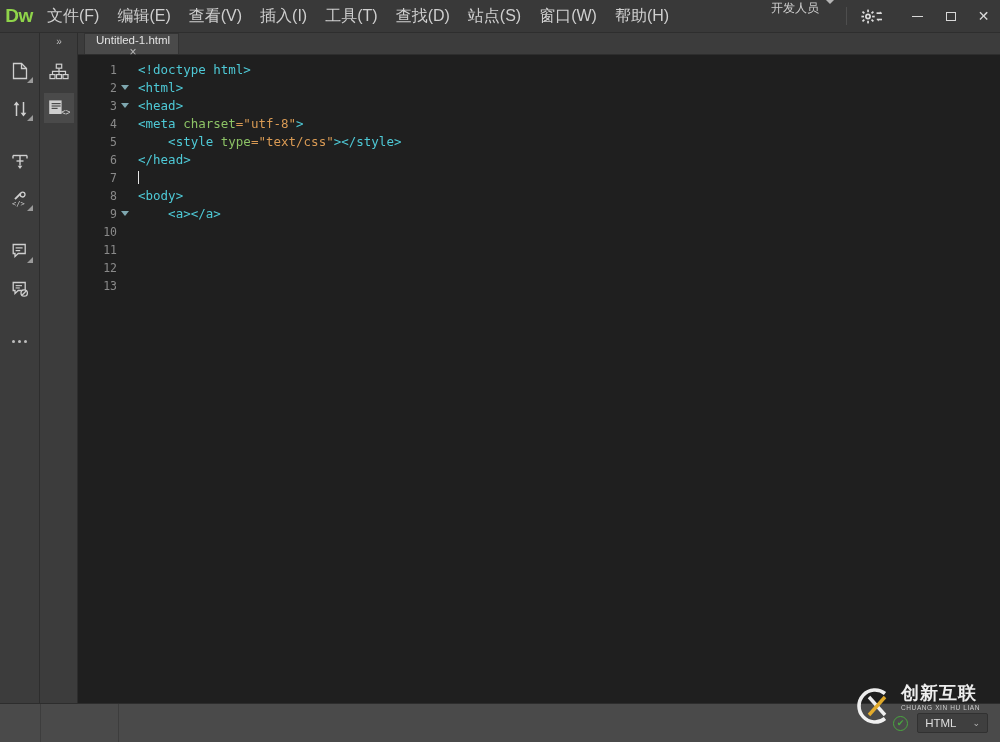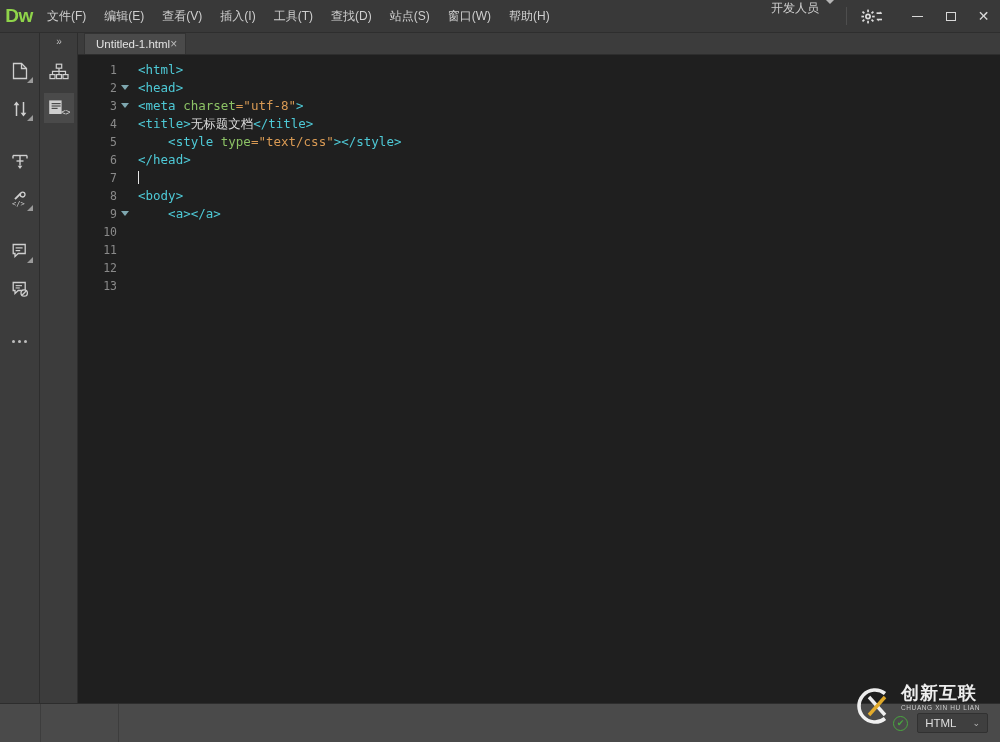--- a/index.html
+++ b/index.html
@@ -18,21 +18,21 @@
     background:#393939; display:flex; align-items:center;
     border-bottom:1px solid #2e2e2e;
   }
   .dw-logo {
     width:38px; height:33px; display:flex; align-items:center; justify-content:center;
     color:#8fd44a; font-weight:bold; font-size:19px; letter-spacing:-.5px;
     font-family:"Liberation Sans", sans-serif;
   }
   .menu { display:flex; align-items:center; height:33px; }
   .menu-item {
-    color:#cfcfcf; font-size:12px; padding:0 9px; height:33px;
+    color:#cfcfcf; font-size:16px; padding:0 9px; height:33px;
     display:flex; align-items:center; white-space:nowrap; cursor:default;
   }
 
   .tb-right { margin-left:auto; display:flex; align-items:center; height:33px; }
   .workspace {
     display:flex; gap:7px; color:#cfcfcf; font-size:12px;
     padding:0 10px; height:33px; cursor:default;
   }
   .caret-dn {
     width:0;height:0;border-left:4px solid transparent;border-right:4px solid transparent;
@@ -87,21 +87,21 @@
 
   
   .tabbar {
     position:absolute; left:78px; top:33px; width:922px; height:22px;
     background:#3c3c3c; display:flex; align-items:flex-end;
     border-bottom:1px solid #2d2d2d;
   }
   .doctab {
     height:21px; background:#4a4a4a; display:flex; align-items:center; gap:0;
     padding:0 8px 0 11px; margin-left:6px; color:#e2e2e2; font-size:11.5px;
-    border:1px solid #333; border-bottom:none; cursor:default;
+    border:1px solid #333; border-bottom:none; cursor:default;flex-direction:column;
   }
   .tab-x { color:#b9b9b9; font-size:12px; line-height:1; cursor:default; }
 
   
   .editor {
     position:absolute; left:78px; top:55px; width:922px; height:648px;
     background:#1f1f1f; overflow:hidden;
   }
   .codewrap { display:flex; padding-top:6px; }
   .gutter {
@@ -361,24 +361,24 @@
           <div class="ln">6</div>
           <div class="ln">7</div>
           <div class="ln">8</div>
           <div class="ln">9<span class="fold"></span></div>
           <div class="ln">10</div>
           <div class="ln">11</div>
           <div class="ln">12</div>
           <div class="ln">13</div>
         </div>
       <div class="codecol" id="codecol">
+          <div class="cl"><span class="punc">&lt;!doctype html&gt;</span></div>
           <div class="cl"><span class="tag">&lt;html&gt;</span></div>
           <div class="cl"><span class="tag">&lt;head&gt;</span></div>
           <div class="cl"><span class="tag">&lt;meta </span><span class="attr">charset</span><span class="str">="utf-8"</span><span class="tag">&gt;</span></div>
-          <div class="cl"><span class="tag">&lt;title&gt;</span><span class="txt">无标题文档</span><span class="tag">&lt;/title&gt;</span></div>
           <div class="cl">    <span class="tag">&lt;style </span><span class="attr">type</span><span class="str">="text/css"</span><span class="tag">&gt;&lt;/style&gt;</span></div>
           <div class="cl"><span class="tag">&lt;/head&gt;</span></div>
           <div class="cl"><span class="caret"></span></div>
           <div class="cl"><span class="tag">&lt;body&gt;</span></div>
           <div class="cl">    <span class="tag">&lt;a&gt;&lt;/a&gt;</span></div>
           <div class="cl"></div>
         </div>
     </div>
   </div>
   <div class="editor-edge"></div>

